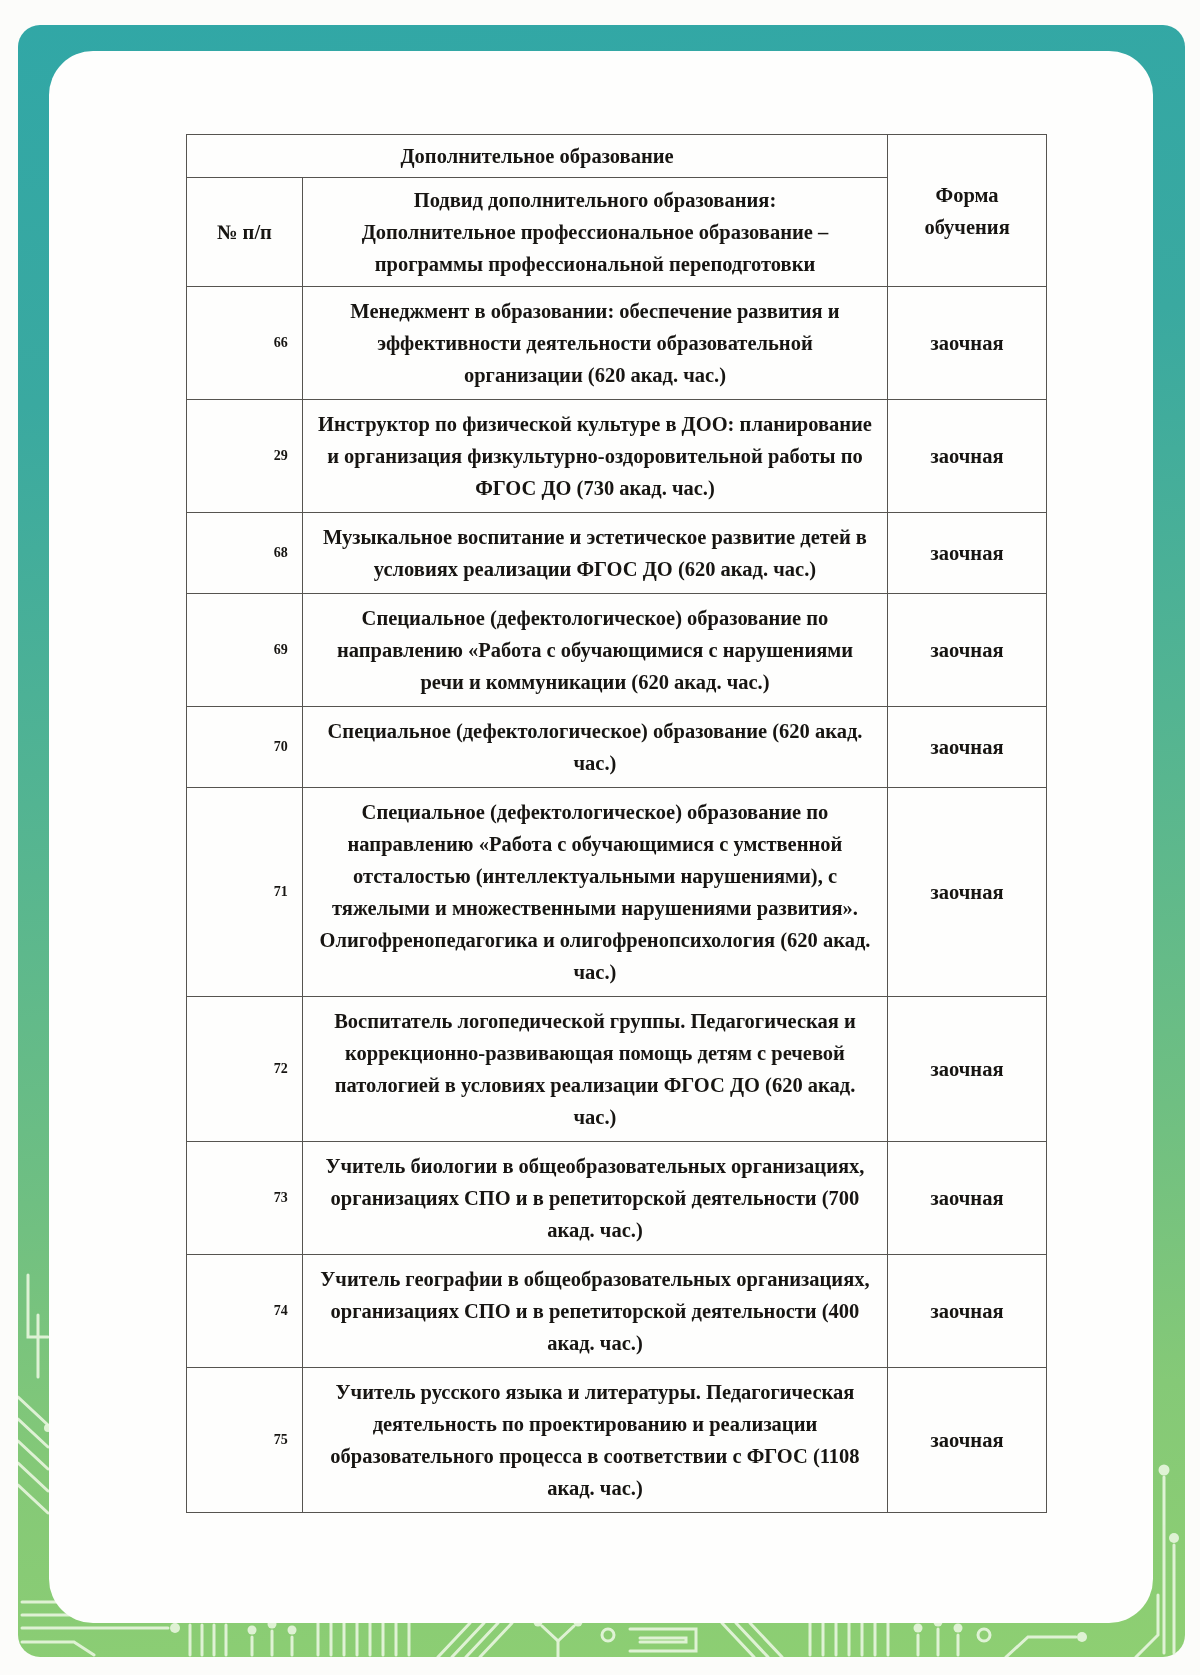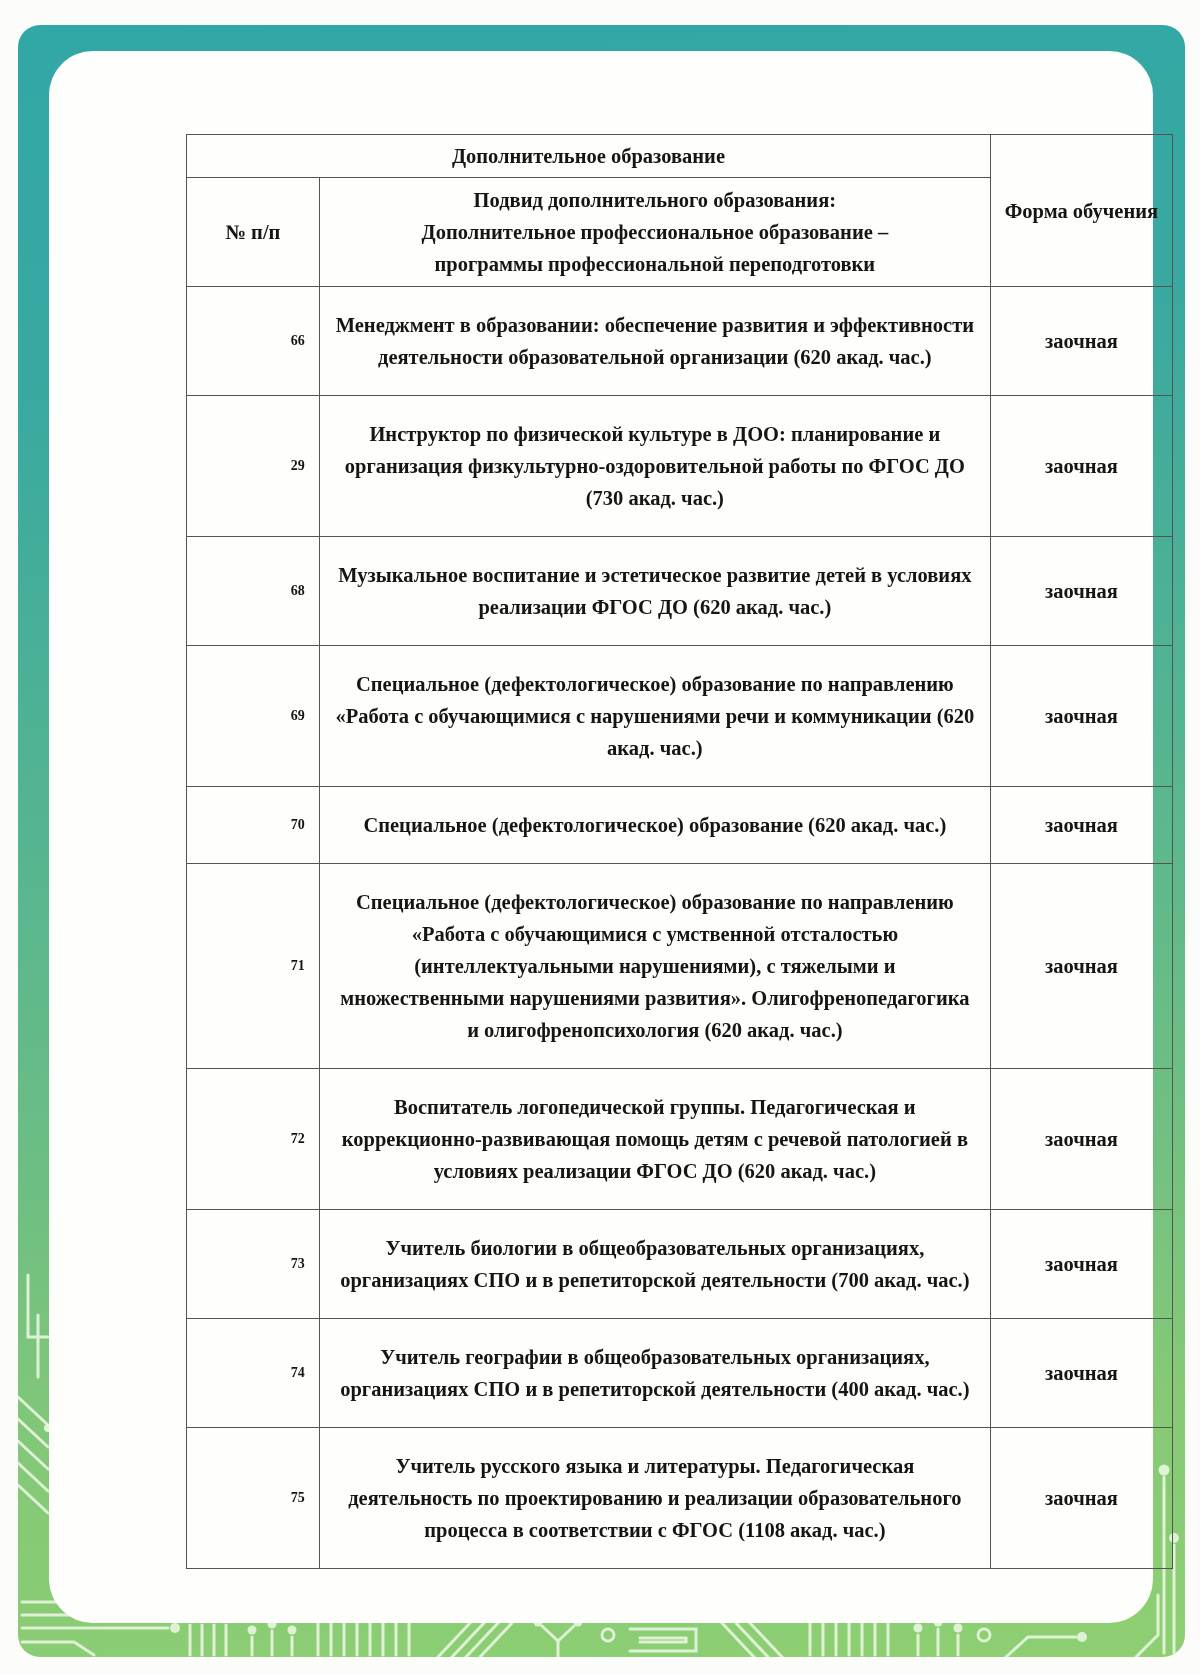--- a/index.html
+++ b/index.html
@@ -14,36 +14,36 @@
     border-radius:22px;
     background:linear-gradient(175deg,#31a7a6 0%,#3aa9a0 22%,#53b492 45%,#6fbf82 68%,#85c977 84%,#8ecf72 100%);
   }
   .frame-inner{
     position:absolute;left:31px;top:26px;right:32px;bottom:34px;
     background:#fefefd;border-radius:44px;
   }
   .circuit{position:absolute;inset:0;width:100%;height:100%;pointer-events:none;}
   
   .table-wrap{
-    position:absolute;left:186px;top:134px;width:987px;
+    position:absolute;left:186px;top:134px;width:861px;
   }
   table{
     border-collapse:collapse;width:100%;
     color:#171512;font-weight:bold;text-align:center;
   }
   td{
     border:1.6px solid #565450;
     font-size:20.5px;line-height:32px;
     vertical-align:middle;padding:3px 14px;
   }
   td.group-h{padding:5px 10px;}
   td.prog-h{white-space:pre-line;padding:6px 26px;}
   td.form-h{padding:20px 6px;}
   td.c-num{font-size:14px;text-align:right;}
-  td.c-prog{padding:22px 13px;}
+  td.c-prog{padding:8px 13px;}
 </style>
 </head>
 <body>
 
 <div class="frame">
   <svg class="circuit" viewBox="0 0 1167 1632" preserveAspectRatio="none">
     <g stroke="#e4f4da" stroke-width="3" fill="none" stroke-linecap="round" opacity="0.95">
 
       <path d="M10 1250 V1312 H30"></path>
       <path d="M20 1290 V1352"></path>

